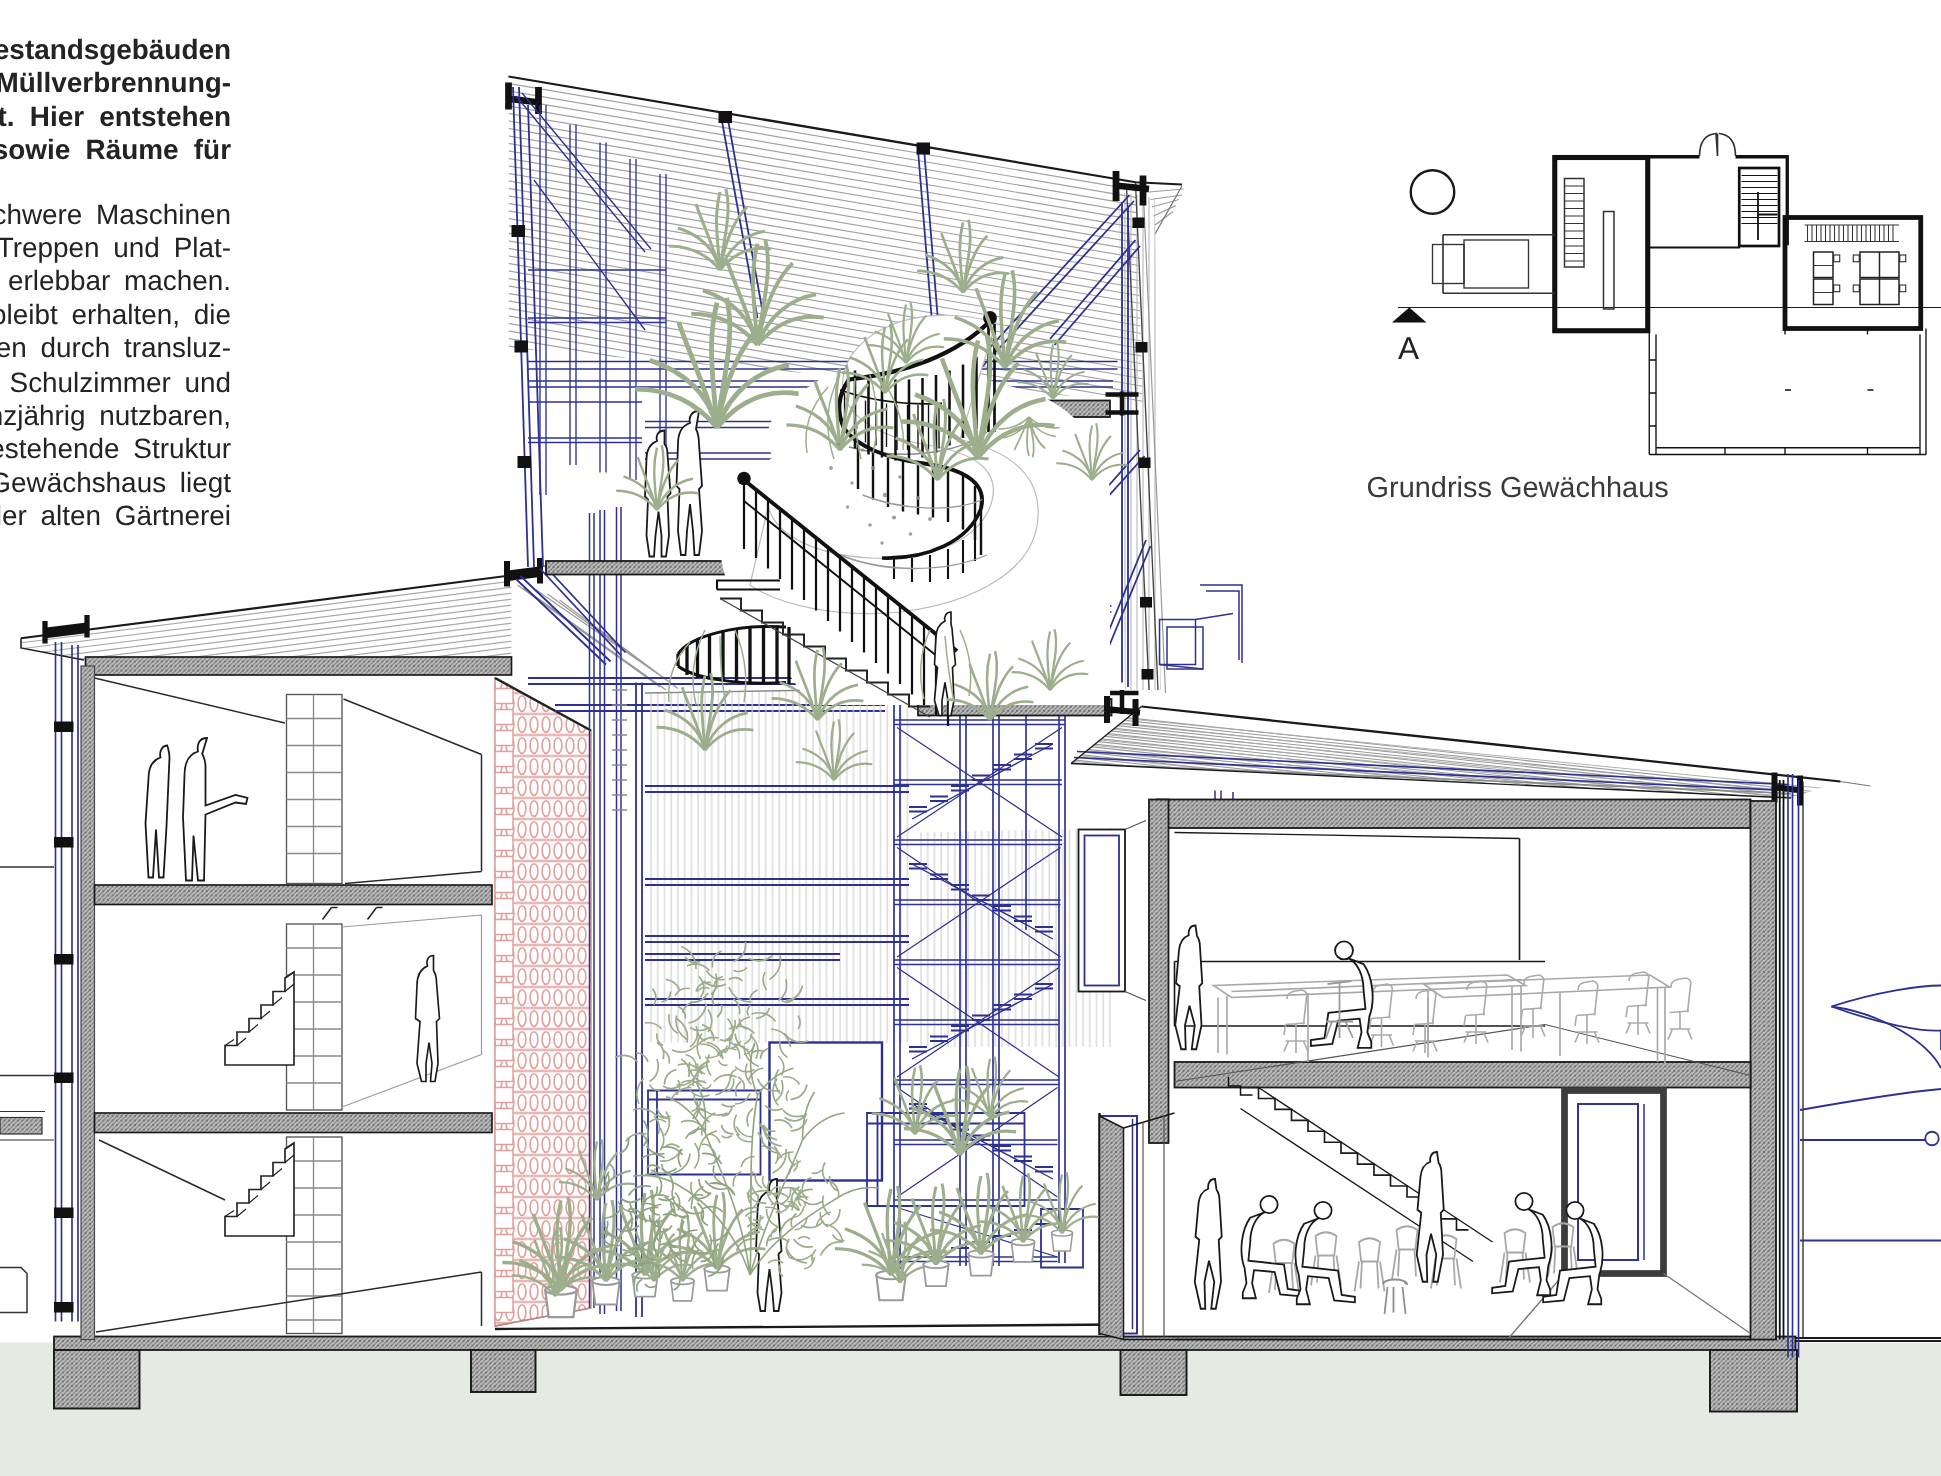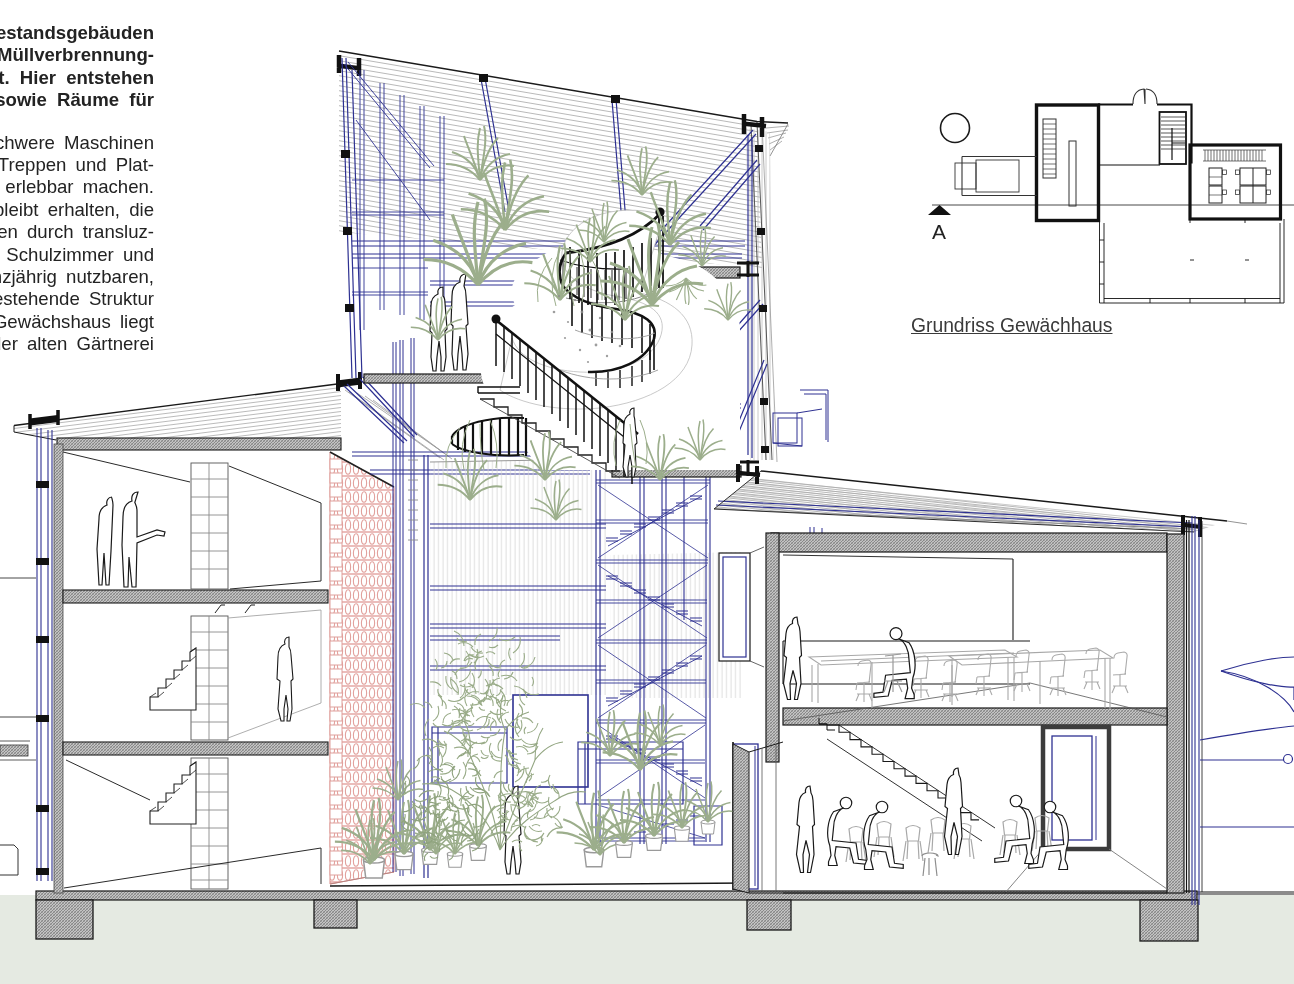--- a/index.html
+++ b/index.html
@@ -728,14 +728,14 @@
     <div class="tline">Die Struktur bleibt erhalten, die</div>
     <div class="tline">die Fassaden durch transluz-</div>
     <div class="tline">entstehen Schulzimmer und</div>
     <div class="tline">Räume im ganzjährig nutzbaren,</div>
     <div class="tline">die bestehende Struktur</div>
     <div class="tline">alte Gewächshaus liegt</div>
     <div class="tline">auf dem Areal der alten Gärtnerei</div>
   </div>
 </div>
 
-<div class="txt" style="left:911px;top:315px;font-size:19.3px;color:#3a3a3a;text-decoration:underline;">Grundriss Gewächhaus</div>
+<div class="txt" style="left:911px;top:315px;font-size:19.3px;color:#3a3a3a;">Grundriss Gewächhaus</div>
 </div>
 
 </body></html>

